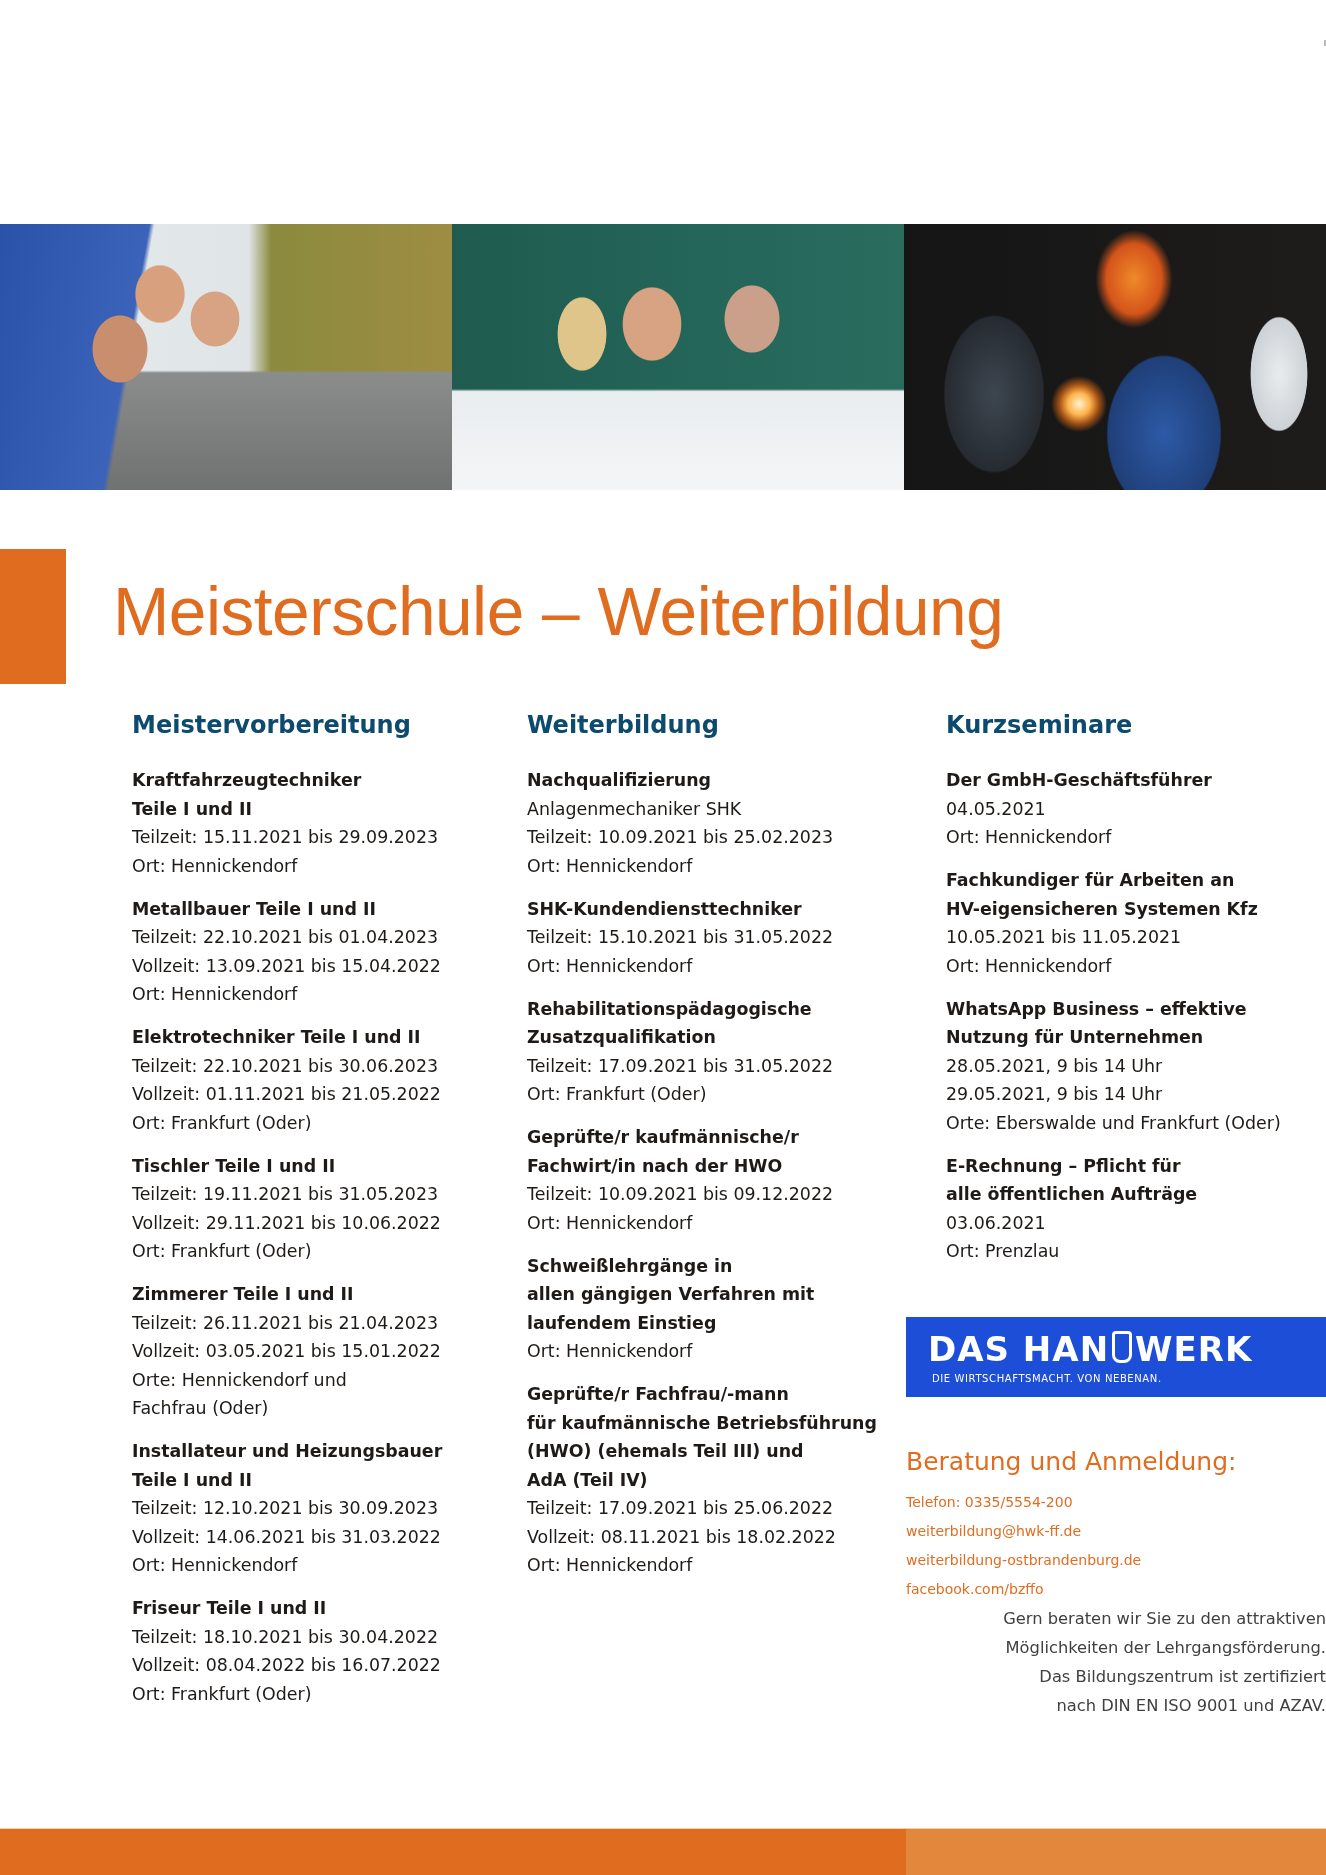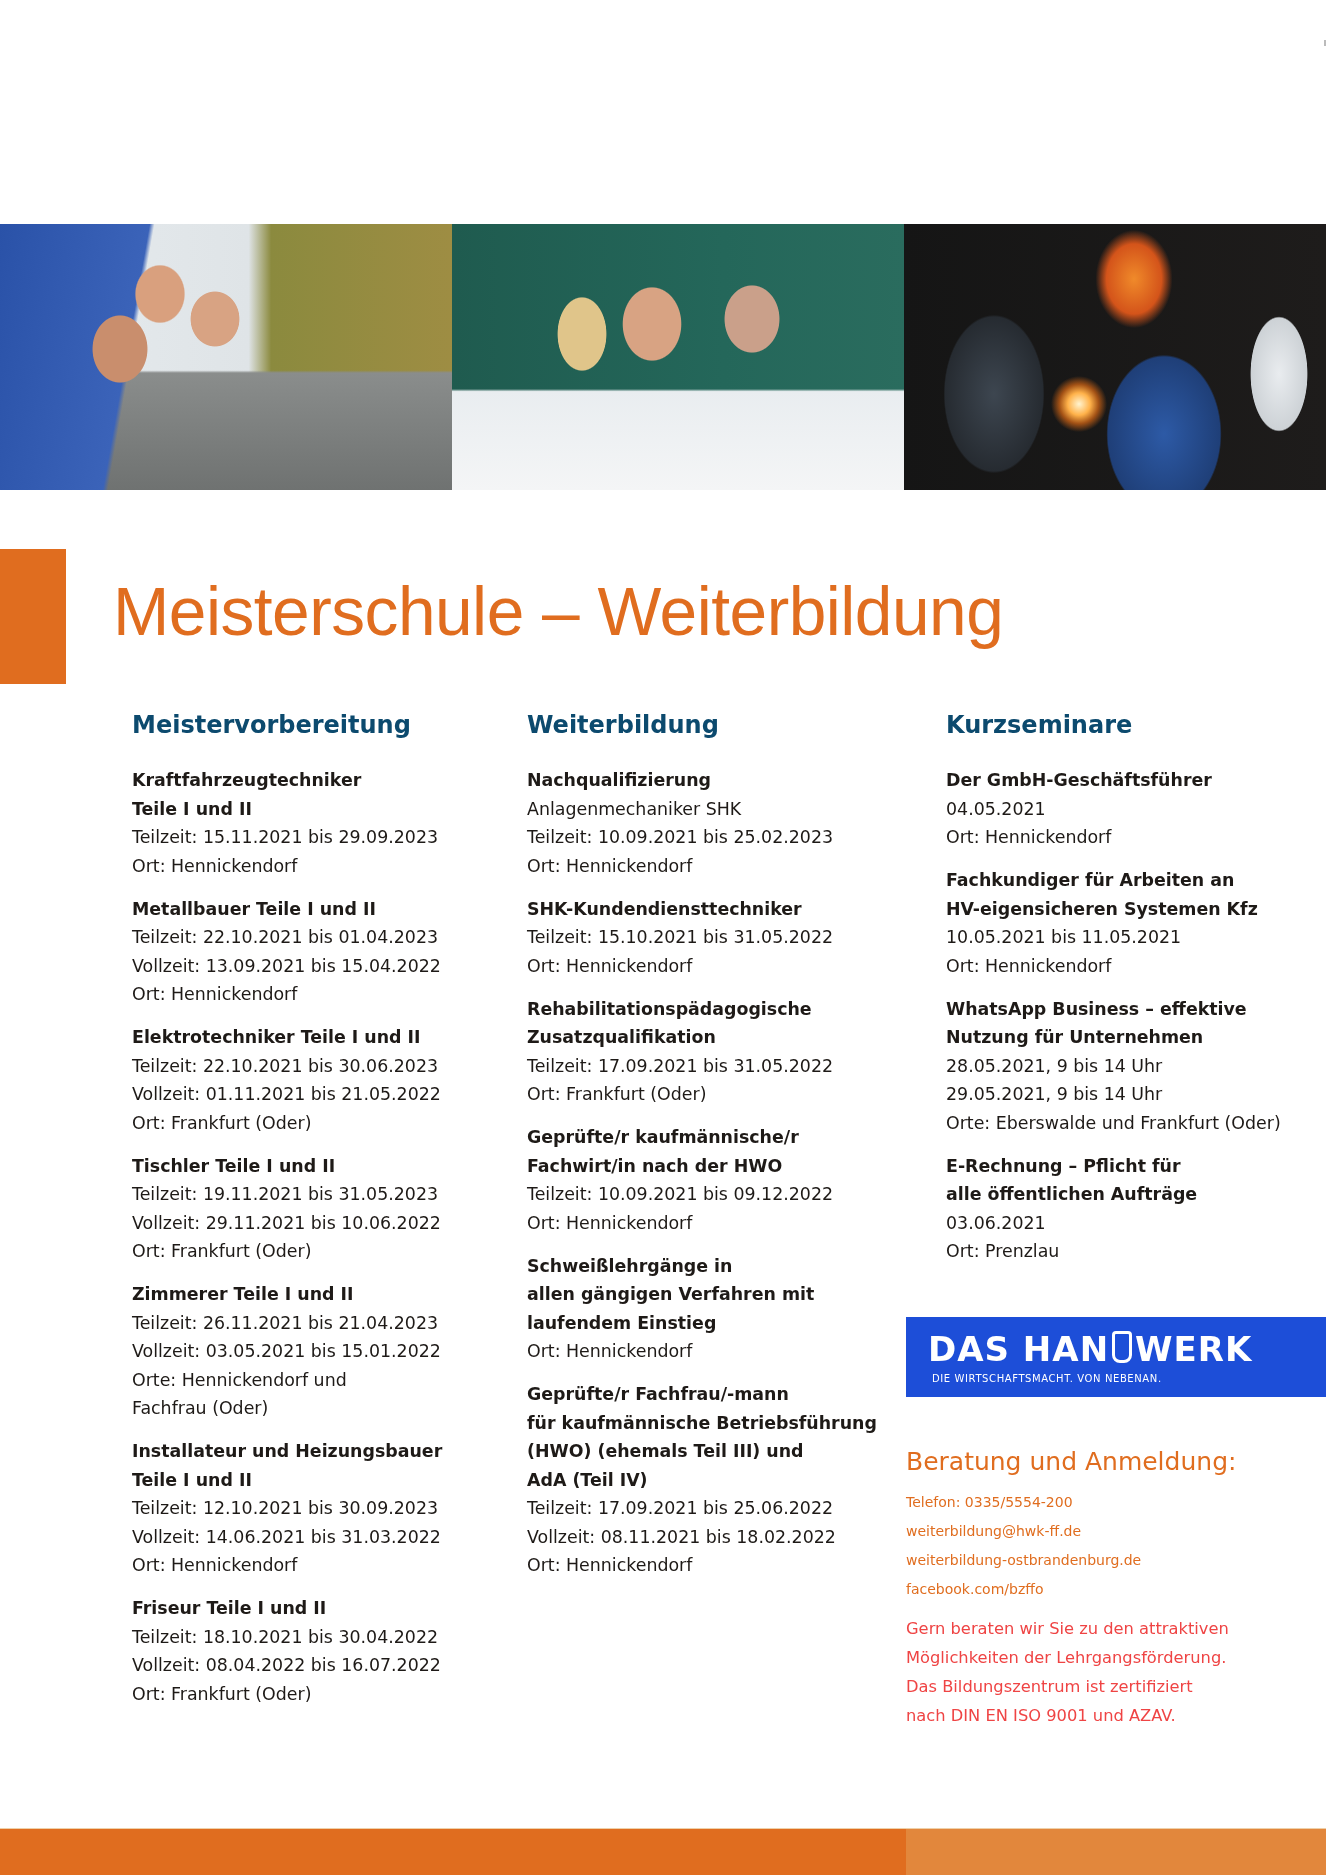--- a/index.html
+++ b/index.html
@@ -77,21 +77,21 @@
     display: inline-block; width: 14px; height: 26px; border: 3px solid #fff;
     border-radius: 4px 4px 8px 8px; vertical-align: -2px; margin: 0 3px;
   }
   .handwerk-banner .small {
     position: absolute; left: 26px; top: 54px; font-size: 10px;
     letter-spacing: 0.6px; white-space: nowrap; line-height: 16px;
   }
   .contact { position: absolute; left: 906px; top: 1442px; width: 420px; color: #e06d1f; }
   .contact-heading { font-size: 25px; font-weight: normal; line-height: 40px; margin: 0 0 6px 0; }
   .contact-line { font-size: 14px; font-weight: normal; line-height: 29px; white-space: nowrap; }
-  .contact-note { margin-top: 10px; color: #ef4444; }
+  .contact-note { margin-top: 0; color: #404040; text-align: right; }
   .contact-note .line { font-size: 16.3px; line-height: 29px; white-space: nowrap; }
   .footer-bar { position: absolute; left: 0; top: 1829px; width: 1326px; height: 46px; display: flex; }
   .footer-bar .seg-a { width: 906px; background: #e06d1f; }
   .footer-bar .seg-b { flex: 1; background: #e2873c; }
   .footer-bar::before {
     content: ""; position: absolute; left: 0; top: -1px; width: 100%; height: 1px; background: #efd0a8;
   }
   .edge-mark { position: absolute; right: 0; top: 40px; width: 2px; height: 6px; background: #bbb; }
 </style>
 </head>

